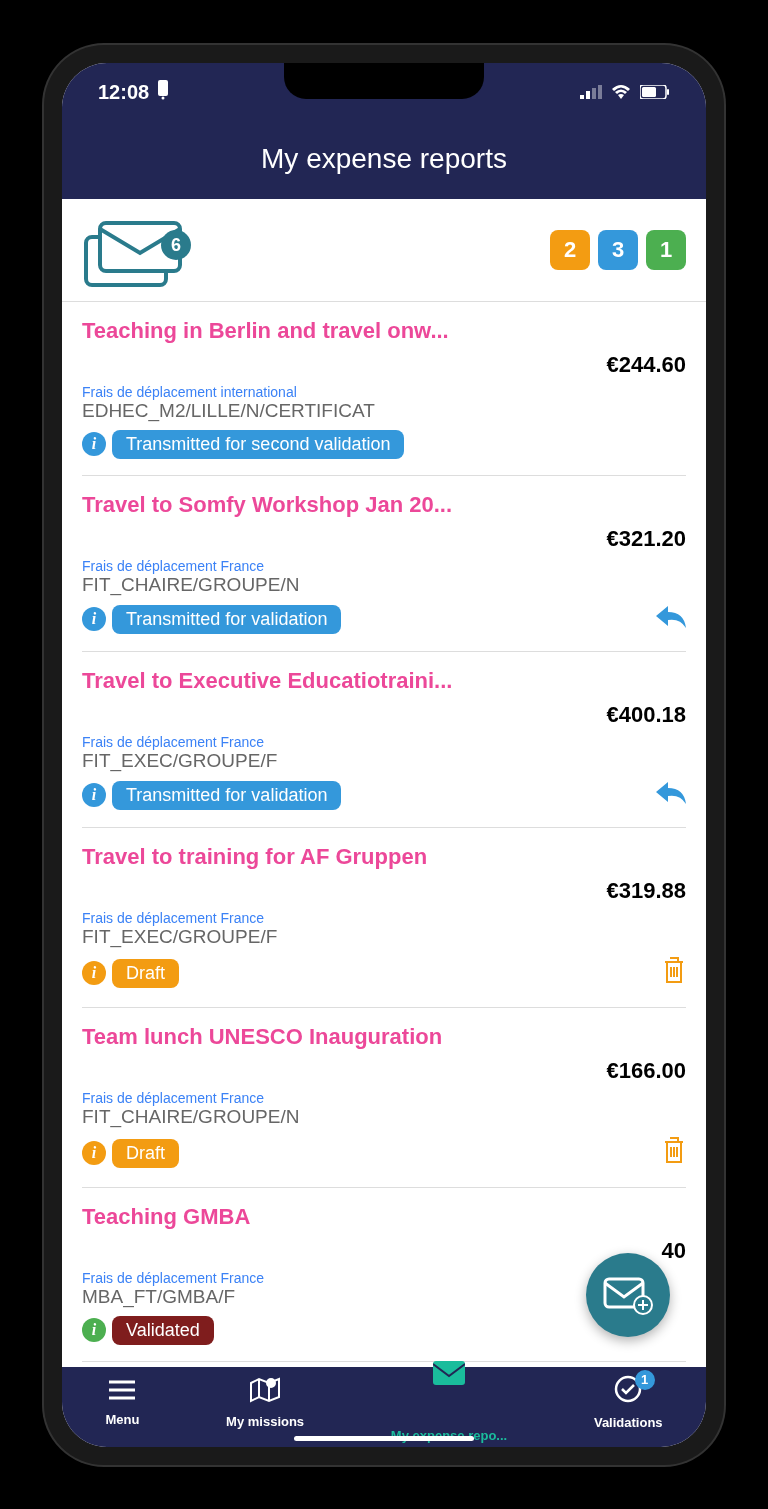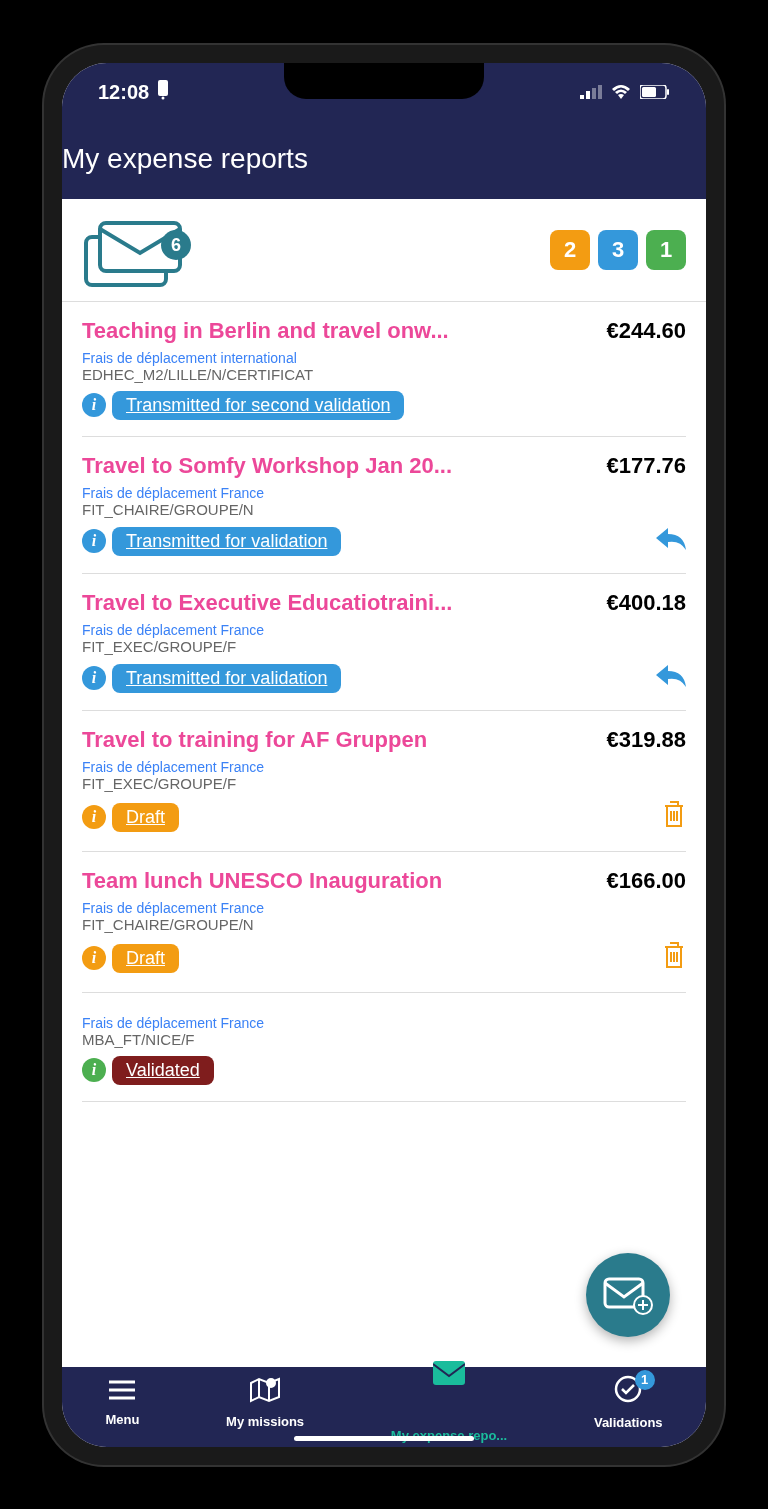--- a/index.html
+++ b/index.html
@@ -51,21 +51,21 @@
   font-size: 20px;
   font-weight: 600;
 }
 .status-left { display: flex; align-items: center; gap: 6px; }
 .status-right { display: flex; align-items: center; gap: 8px; }
 .status-icon { font-size: 18px; }
 .header {
   background: #222654;
   color: #fff;
   padding: 20px 0 24px;
-  text-align: left;
+  text-align: center;
   font-size: 28px;
   font-weight: 400;
 }
 .summary-bar {
   background: #fff;
   padding: 16px 20px;
   display: flex;
   justify-content: space-between;
   align-items: center;
   border-bottom: 1px solid #ddd;
@@ -111,28 +111,29 @@
   color: #ec4899;
   max-width: 440px;
   white-space: nowrap;
   overflow: hidden;
   text-overflow: ellipsis;
 }
 .report-amount {
   font-size: 22px;
   font-weight: 700;
   color: #000;
+  margin-top: 34px;
 }
 .report-category {
   font-size: 14px;
   color: #3b82f6;
   margin-top: 6px;
 }
 .report-code {
-  font-size: 15px;
+  font-size: 19px;
   color: #666;
 }
 .report-status-row {
   margin-top: 8px;
   display: flex;
   align-items: center;
   justify-content: space-between;
 }
 .status-left-part { display: flex; align-items: center; gap: 6px; }
 .info-icon {
@@ -149,21 +150,20 @@
   font-size: 16px;
 }
 .info-blue { background: #3498db; }
 .info-orange { background: #f39c12; }
 .info-green { background: #4caf50; }
 .status-pill {
   padding: 4px 14px;
   border-radius: 8px;
   color: #fff;
   font-size: 18px;
-  text-decoration: underline;
 }
 .pill-blue { background: #3498db; }
 .pill-orange { background: #f39c12; }
 .pill-green { background: #7f1d1d; }
 .action-icon { font-size: 26px; }
 .action-reply { color: #3498db; }
 .action-trash { color: #f39c12; }
 .fab {
   position: absolute;
   bottom: 110px;
@@ -314,21 +314,21 @@
       <div class="status-left-part">
         <div class="info-icon info-blue">i</div>
         <div class="status-pill pill-blue">Transmitted for second validation</div>
       </div>
 
     </div>
   </div>
         <div class="report-item">
     <div class="report-top">
       <div class="report-title">Travel to Somfy Workshop Jan 20...</div>
-      <div class="report-amount">€177.76</div>
+      <div class="report-amount">€321.20</div>
     </div>
     <div class="report-category">Frais de déplacement France</div>
     <div class="report-code">FIT_CHAIRE/GROUPE/N</div>
     <div class="report-status-row">
       <div class="status-left-part">
         <div class="info-icon info-blue">i</div>
         <div class="status-pill pill-blue">Transmitted for validation</div>
       </div>
       <span class="action-icon action-reply"><svg width="30" height="24" viewBox="0 0 30 24" fill="#3498db">
                 <path d="M12 2 L0 12 L12 22 L12 16 Q24 14 30 24 Q28 8 12 8 Z"></path>
@@ -380,22 +380,26 @@
       <div class="status-left-part">
         <div class="info-icon info-orange">i</div>
         <div class="status-pill pill-orange">Draft</div>
       </div>
       <span class="action-icon action-trash"><svg width="24" height="28" viewBox="0 0 24 28" fill="none" stroke="#f39c12" stroke-width="2">
                 <path d="M3 6 L21 6 M8 2 L16 2 L16 6 M5 6 L5 26 L19 26 L19 6 M9 11 L9 21 M12 11 L12 21 M15 11 L15 21"></path>
               </svg></span>
     </div>
   </div>
         <div class="report-item">
+    <div class="report-top">
+      <div class="report-title">Teaching GMBA</div>
+      <div class="report-amount">40</div>
+    </div>
     <div class="report-category">Frais de déplacement France</div>
-    <div class="report-code">MBA_FT/NICE/F</div>
+    <div class="report-code">MBA_FT/GMBA/F</div>
     <div class="report-status-row">
       <div class="status-left-part">
         <div class="info-icon info-green">i</div>
         <div class="status-pill pill-green">Validated</div>
       </div>
 
     </div>
   </div>
       </div>
 

